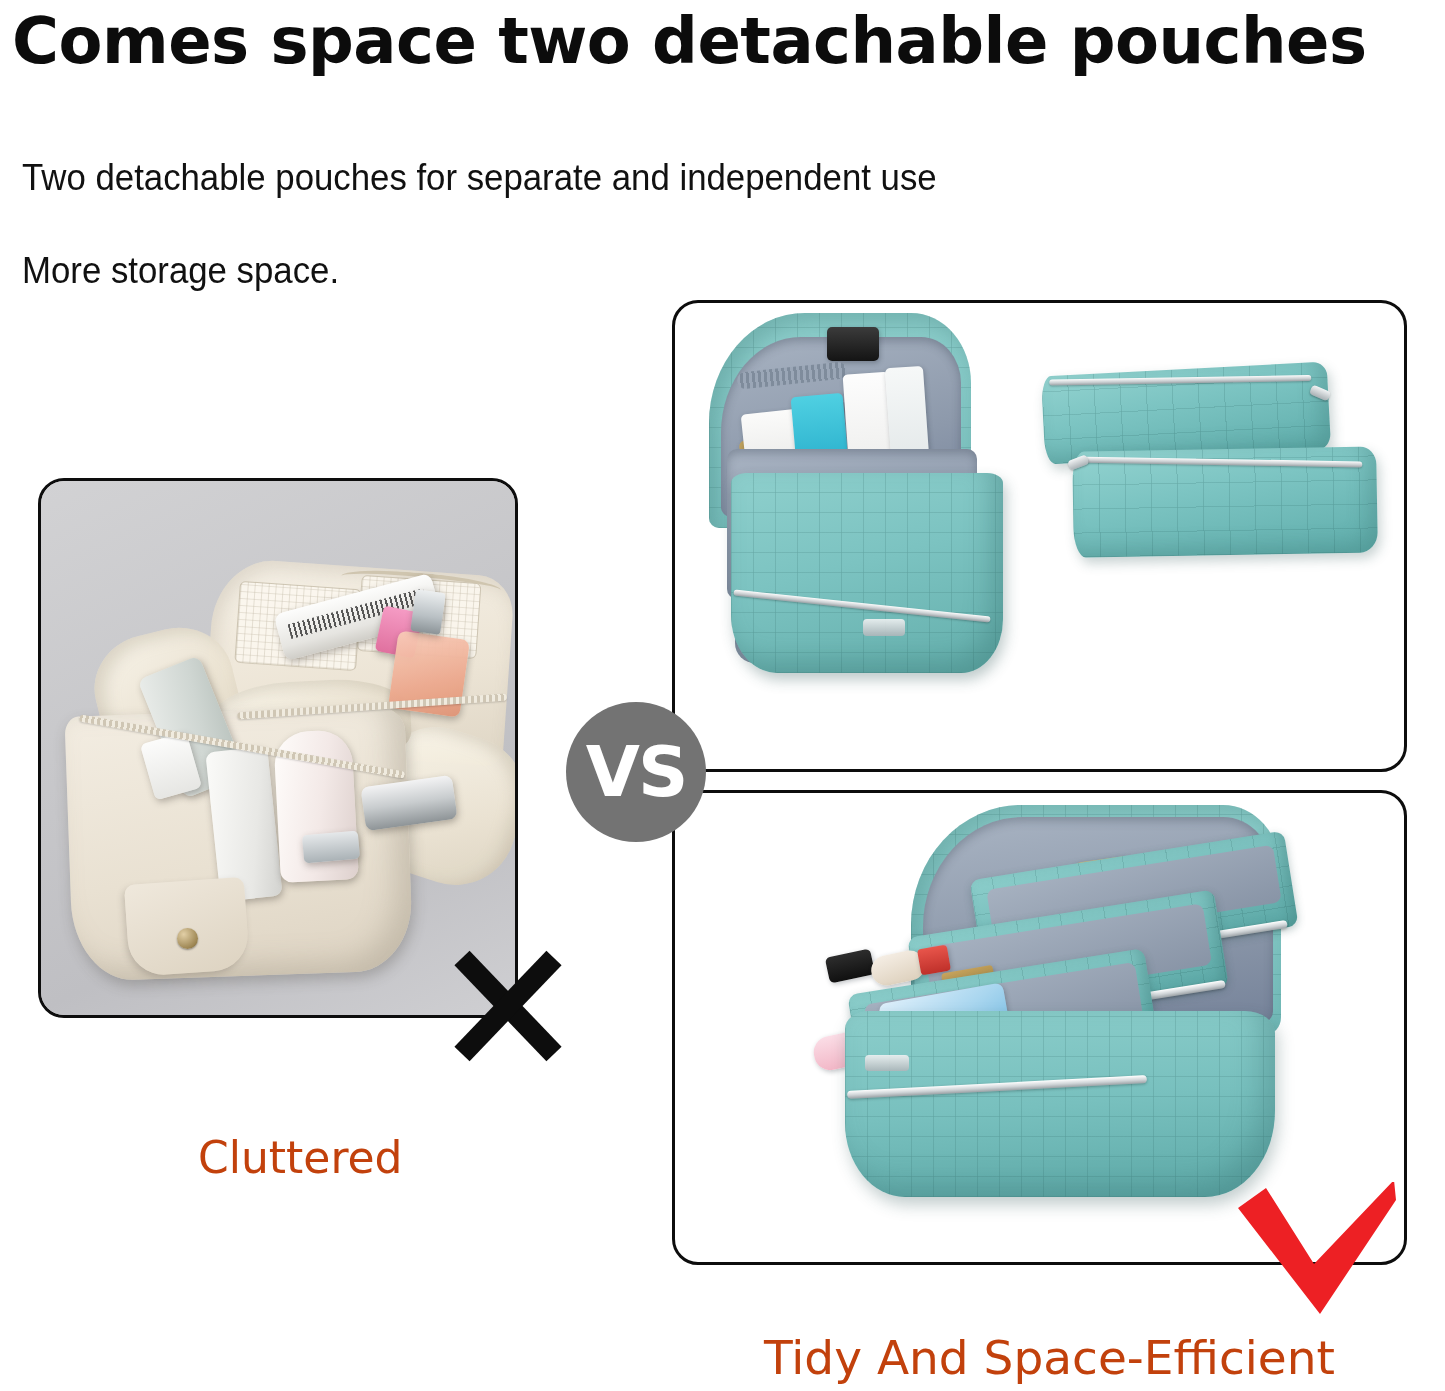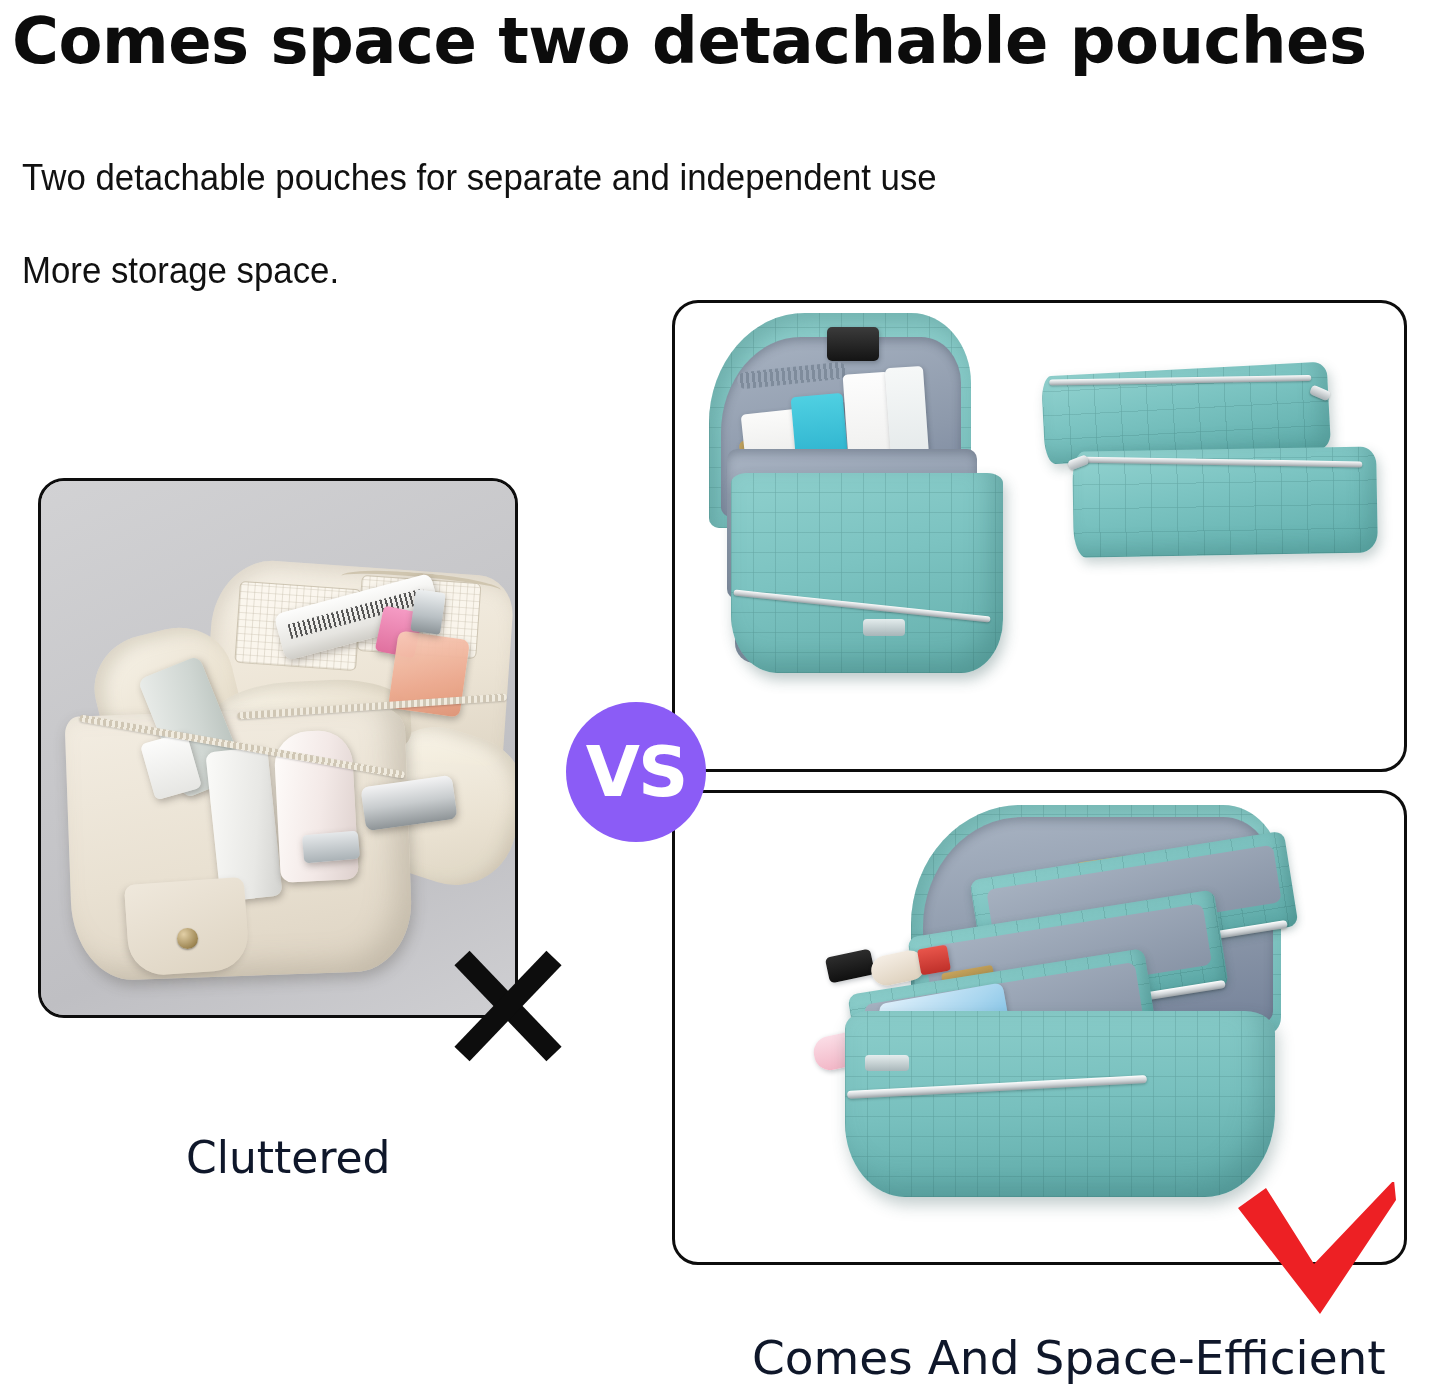--- a/index.html
+++ b/index.html
@@ -275,35 +275,35 @@
   .fz2{left:256px;top:210px;width:296px;transform:rotate(-9deg);}
   .fz3{left:318px;top:150px;width:296px;transform:rotate(-9deg);}
   .flat-logo{
     position:absolute;left:190px;top:262px;width:44px;height:16px;border-radius:4px;
     background:linear-gradient(180deg,#f0f2f3,#aeb5b9);opacity:.9;
   }
 
   
   #vs-badge{
     position:absolute;left:566px;top:702px;width:140px;height:140px;border-radius:50%;
-    background:#8b5cf6;display:flex;align-items:center;justify-content:center;z-index:9;
+    background:#737373;display:flex;align-items:center;justify-content:center;z-index:9;
   }
   #vs-badge .vs-text{
     color:#ffffff;font-family:"DejaVu Sans","Liberation Sans",sans-serif;
     font-weight:700;font-size:70px;line-height:1;letter-spacing:-2px;
   }
 
   
   #check-mark{position:absolute;left:1236px;top:1182px;width:165px;height:135px;z-index:9;}
 
   
   .caption{
     position:absolute;
     font-family:"DejaVu Sans","Liberation Sans",sans-serif;
-    font-weight:400;font-size:44px;color:#0f172a;white-space:nowrap;
+    font-weight:400;font-size:44px;color:#c2410c;white-space:nowrap;margin-left:12px;
   }
   #caption-left{left:186px;top:1132px;}
   #caption-right{left:752px;top:1330px;font-size:47px;}
 </style>
 </head>
 <body>
 
 <div class="headline">Comes space two detachable pouches</div>
 <div class="subline l1">Two detachable pouches for separate and independent use</div>
 <div class="subline l2">More storage space.</div>
@@ -449,13 +449,13 @@
 
 <div id="vs-badge">
   <span class="vs-text">VS</span>
 </div>
 
 <svg id="check-mark" viewBox="0 0 165 135">
   <path d="M2 26 L30 6 L78 82 L158 -2 L160 18 L84 132 Z" fill="#ed2024"></path>
 </svg>
 
 <div class="caption" id="caption-left">Cluttered</div>
-<div class="caption" id="caption-right">Comes And Space-Efficient</div>
+<div class="caption" id="caption-right">Tidy And Space-Efficient</div>
 
 </body></html>

